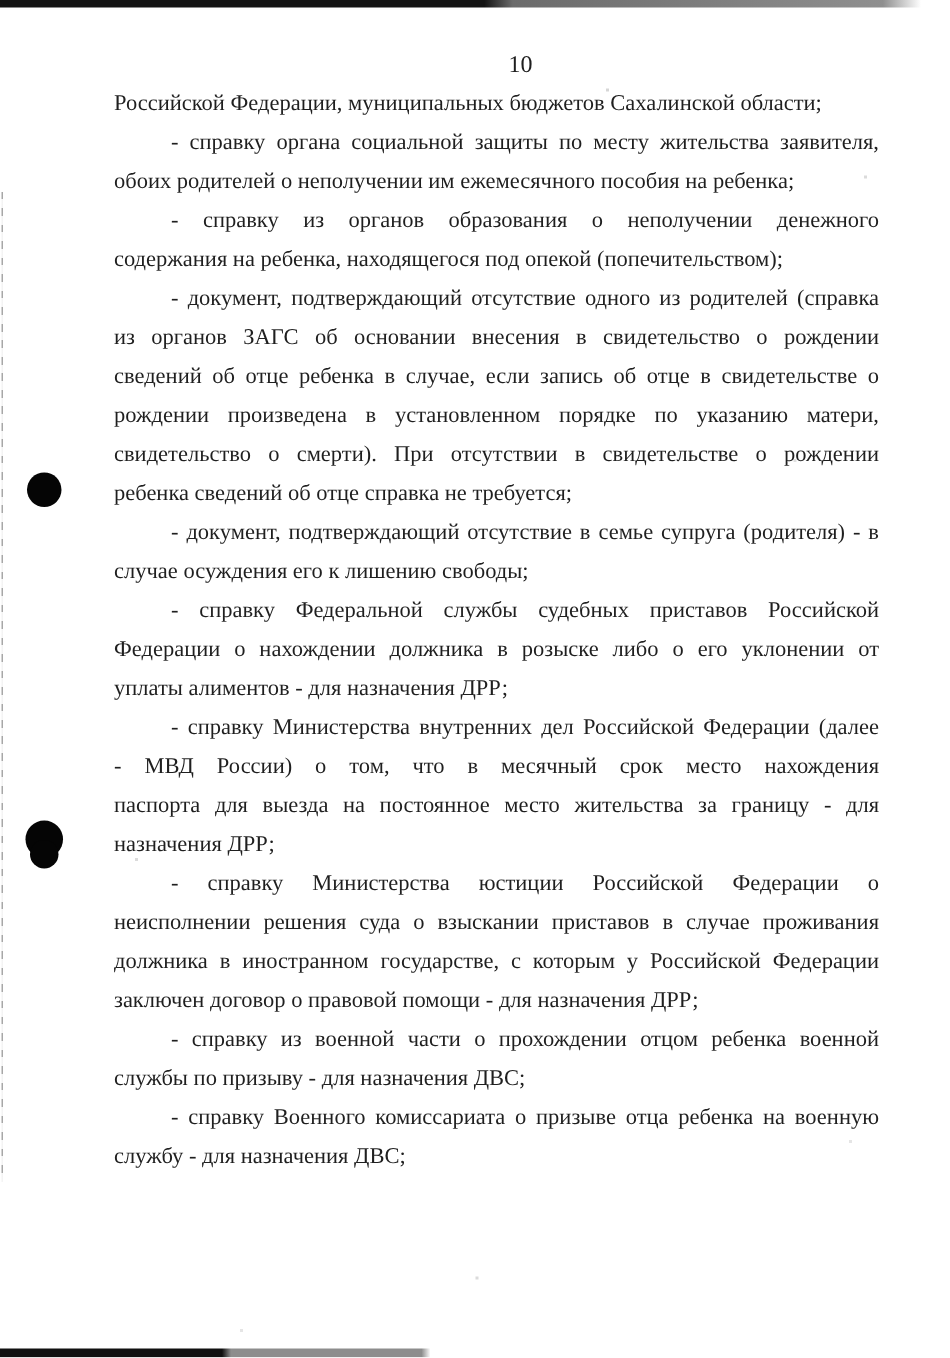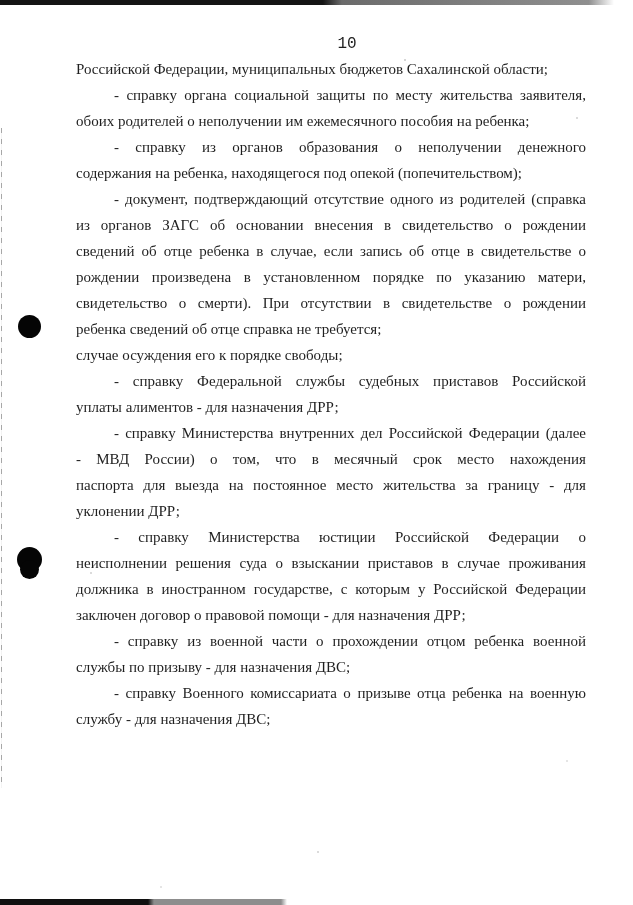--- a/index.html
+++ b/index.html
@@ -80,21 +80,20 @@
       160px 886px 0 0 rgba(0,0,0,0.10);
   }
   
   .page-number {
     position: absolute;
     left: 92px; top: 34px;
     width: 510px;
     text-align: center;
     font-size: 16px;
     line-height: 20px;
-    font-family: Liberation Mono, monospace;
   }
   .doc-body {
     position: absolute;
     left: 76px; top: 56px;
     width: 510px;
   }
   .line {
     height: 26px;
     line-height: 26px;
     font-size: 15px;
@@ -129,27 +128,29 @@
       <div class="line indent">- справку органа социальной защиты по месту жительства заявителя,</div>
       <div class="line last">обоих родителей о неполучении им ежемесячного пособия на ребенка;</div>
       <div class="line indent">- справку из органов образования о неполучении денежного</div>
       <div class="line last">содержания на ребенка, находящегося под опекой (попечительством);</div>
       <div class="line indent">- документ, подтверждающий отсутствие одного из родителей (справка</div>
       <div class="line">из органов ЗАГС об основании внесения в свидетельство о рождении</div>
       <div class="line">сведений об отце ребенка в случае, если запись об отце в свидетельстве о</div>
       <div class="line">рождении произведена в установленном порядке по указанию матери,</div>
       <div class="line">свидетельство о смерти). При отсутствии в свидетельстве о рождении</div>
       <div class="line last">ребенка сведений об отце справка не требуется;</div>
-      <div class="line last">случае осуждения его к порядке свободы;</div>
+      <div class="line indent">- документ, подтверждающий отсутствие в семье супруга (родителя) - в</div>
+      <div class="line last">случае осуждения его к лишению свободы;</div>
       <div class="line indent">- справку Федеральной службы судебных приставов Российской</div>
+      <div class="line">Федерации о нахождении должника в розыске либо о его уклонении от</div>
       <div class="line last">уплаты алиментов - для назначения ДРР;</div>
       <div class="line indent">- справку Министерства внутренних дел Российской Федерации (далее</div>
       <div class="line">- МВД России) о том, что в месячный срок место нахождения</div>
       <div class="line">паспорта для выезда на постоянное место жительства за границу - для</div>
-      <div class="line last">уклонении ДРР;</div>
+      <div class="line last">назначения ДРР;</div>
       <div class="line indent">- справку Министерства юстиции Российской Федерации о</div>
       <div class="line">неисполнении решения суда о взыскании приставов в случае проживания</div>
       <div class="line">должника в иностранном государстве, с которым у Российской Федерации</div>
       <div class="line last">заключен договор о правовой помощи - для назначения ДРР;</div>
       <div class="line indent">- справку из военной части о прохождении отцом ребенка военной</div>
       <div class="line last">службы по призыву - для назначения ДВС;</div>
       <div class="line indent">- справку Военного комиссариата о призыве отца ребенка на военную</div>
       <div class="line last">службу - для назначения ДВС;</div>
     </div>
 

